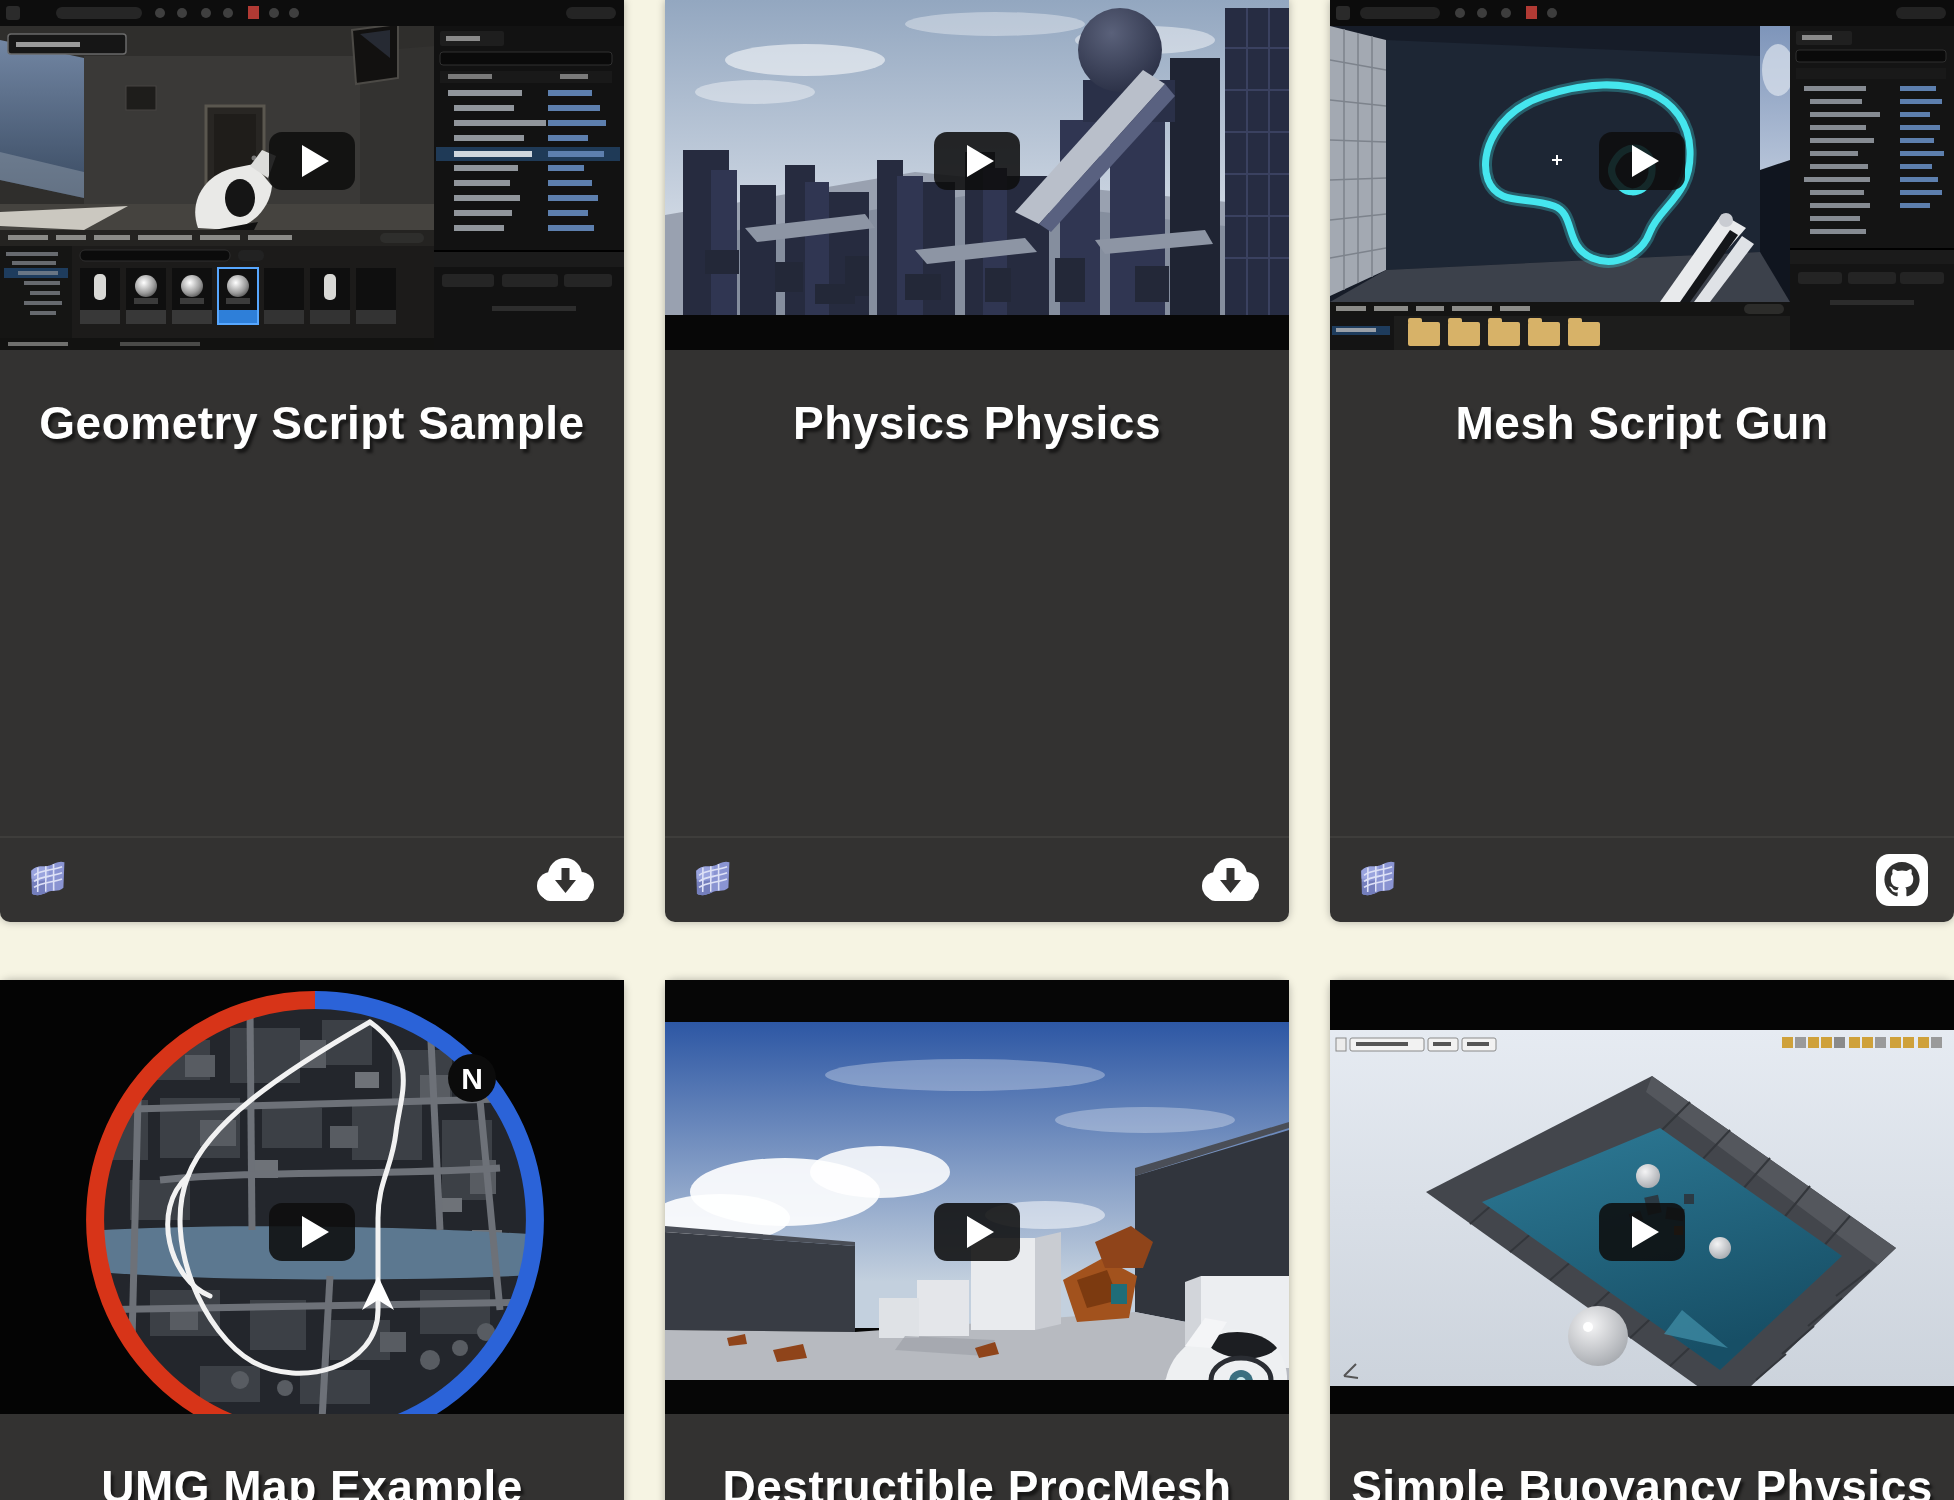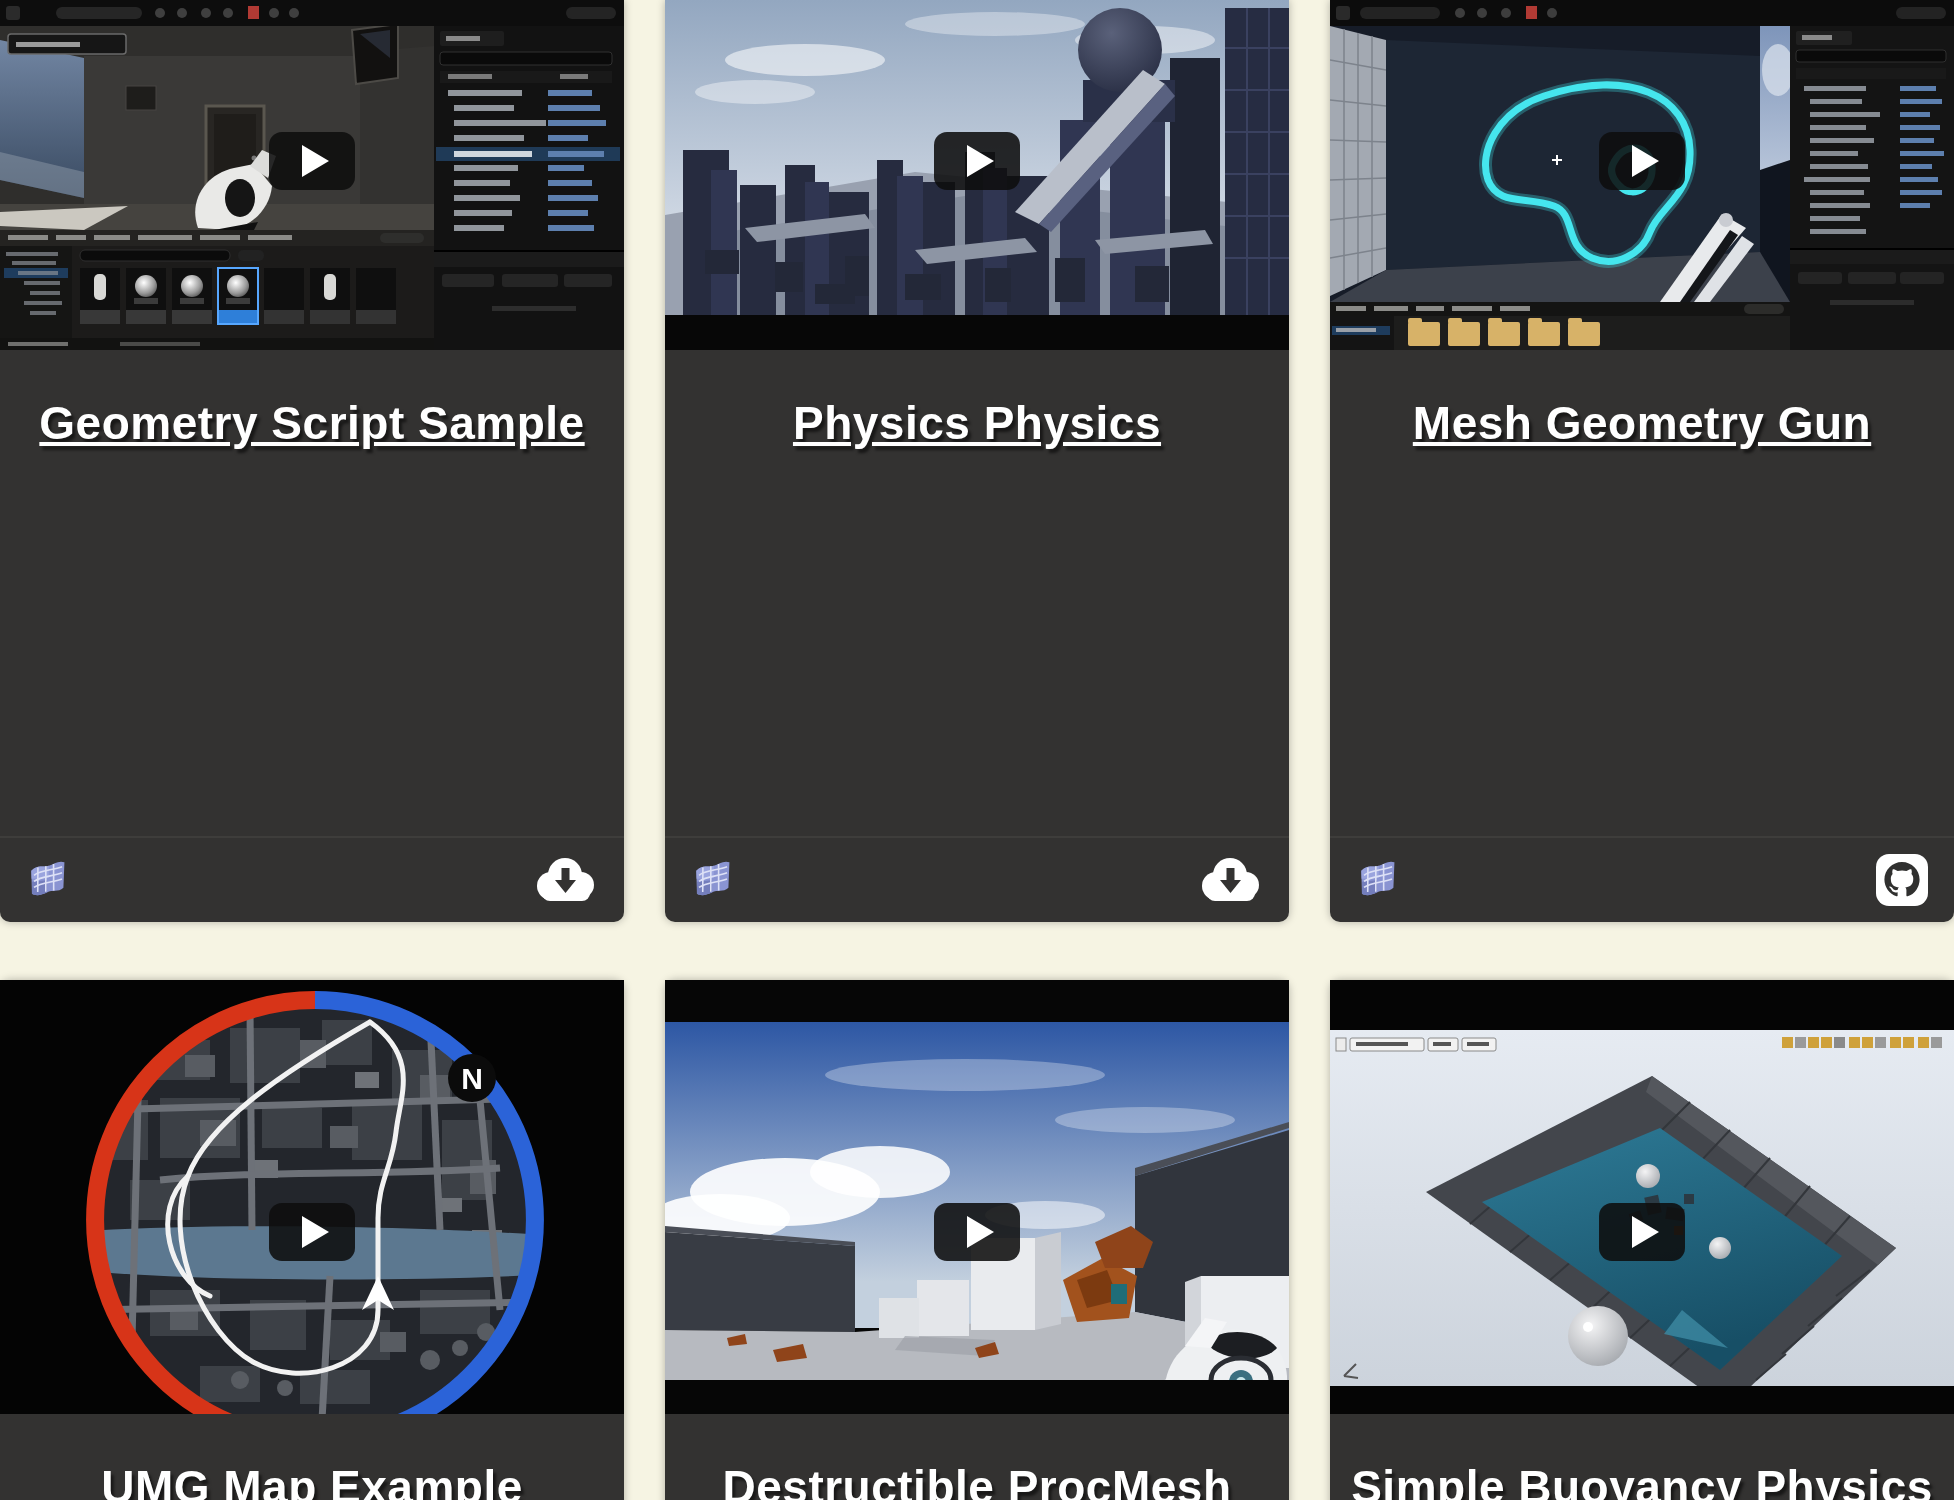--- a/index.html
+++ b/index.html
@@ -13,21 +13,21 @@
   .thumb{position:relative;width:624px;background:#000;flex:none;overflow:hidden;}
   .r1 .thumb{height:350px;} .r2 .thumb{height:434px;}
   .thumb svg{display:block;width:100%;height:100%;}
   .play{position:absolute;left:50%;top:46%;transform:translate(-50%,-50%);
         width:86px;height:58px;background:rgba(14,14,14,.88);border-radius:13px;
         display:flex;align-items:center;justify-content:center;cursor:pointer;}
   .r2 .play{top:58%;}
   .play .tri{width:0;height:0;border-left:27px solid #fff;border-top:16px solid transparent;
              border-bottom:16px solid transparent;margin-left:7px;}
   .title{margin:46px 10px 0;text-align:center;color:#fff;font-size:46px;font-weight:700;
-         letter-spacing:.5px;text-shadow:3px 4px 3px rgba(0,0,0,.55);text-decoration:underline;}
+         letter-spacing:.5px;text-shadow:3px 4px 3px rgba(0,0,0,.55);}
   .divider{margin-top:auto;height:2px;background:#3e3d3b;flex:none;}
   .cfoot{height:84px;flex:none;display:flex;align-items:center;justify-content:space-between;
          padding:0 26px;}
   .icon{display:inline-flex;cursor:pointer;}
 </style>
 </head>
 <body>
 
 <div class="stage">
 
@@ -413,21 +413,21 @@
         <rect x="460" y="250" width="164" height="14" fill="#1b1b1b"></rect>
         <rect x="468" y="272" width="44" height="12" rx="3" fill="#242424"></rect>
         <rect x="518" y="272" width="48" height="12" rx="3" fill="#242424"></rect>
         <rect x="570" y="272" width="44" height="12" rx="3" fill="#242424"></rect>
         <rect x="500" y="300" width="84" height="5" fill="#2c2c2c"></rect>
       </svg>
       <div class="play">
           <div class="tri"></div>
         </div>
     </div>
-    <h2 class="title">Mesh Geometry Gun</h2>
+    <h2 class="title">Mesh Script Gun</h2>
     <div class="divider"></div>
     <div class="cfoot">
       <span class="icon">
         <svg width="46" height="44" viewBox="0 0 46 44">
           <g transform="rotate(-9 23 22)">
             <path d="M7,10 C14,5 20,9 25,8 C30,7 36,4 41,7 L36,32 C30,36 25,32 19,34 C14,35 9,37 4,33 Z" fill="#8a94d2"></path>
             <path d="M7,10 C14,5 20,9 25,8 L23,20 L6,18 Z" fill="#9aa4de"></path>
             <path d="M4,33 C9,37 14,35 19,34 L21,22 L6,21 Z" fill="#747ebc"></path>
             <g stroke="#dde1f6" stroke-width="1.6" fill="none">
               <path d="M9,15 C16,11 28,13 38,11"></path>

